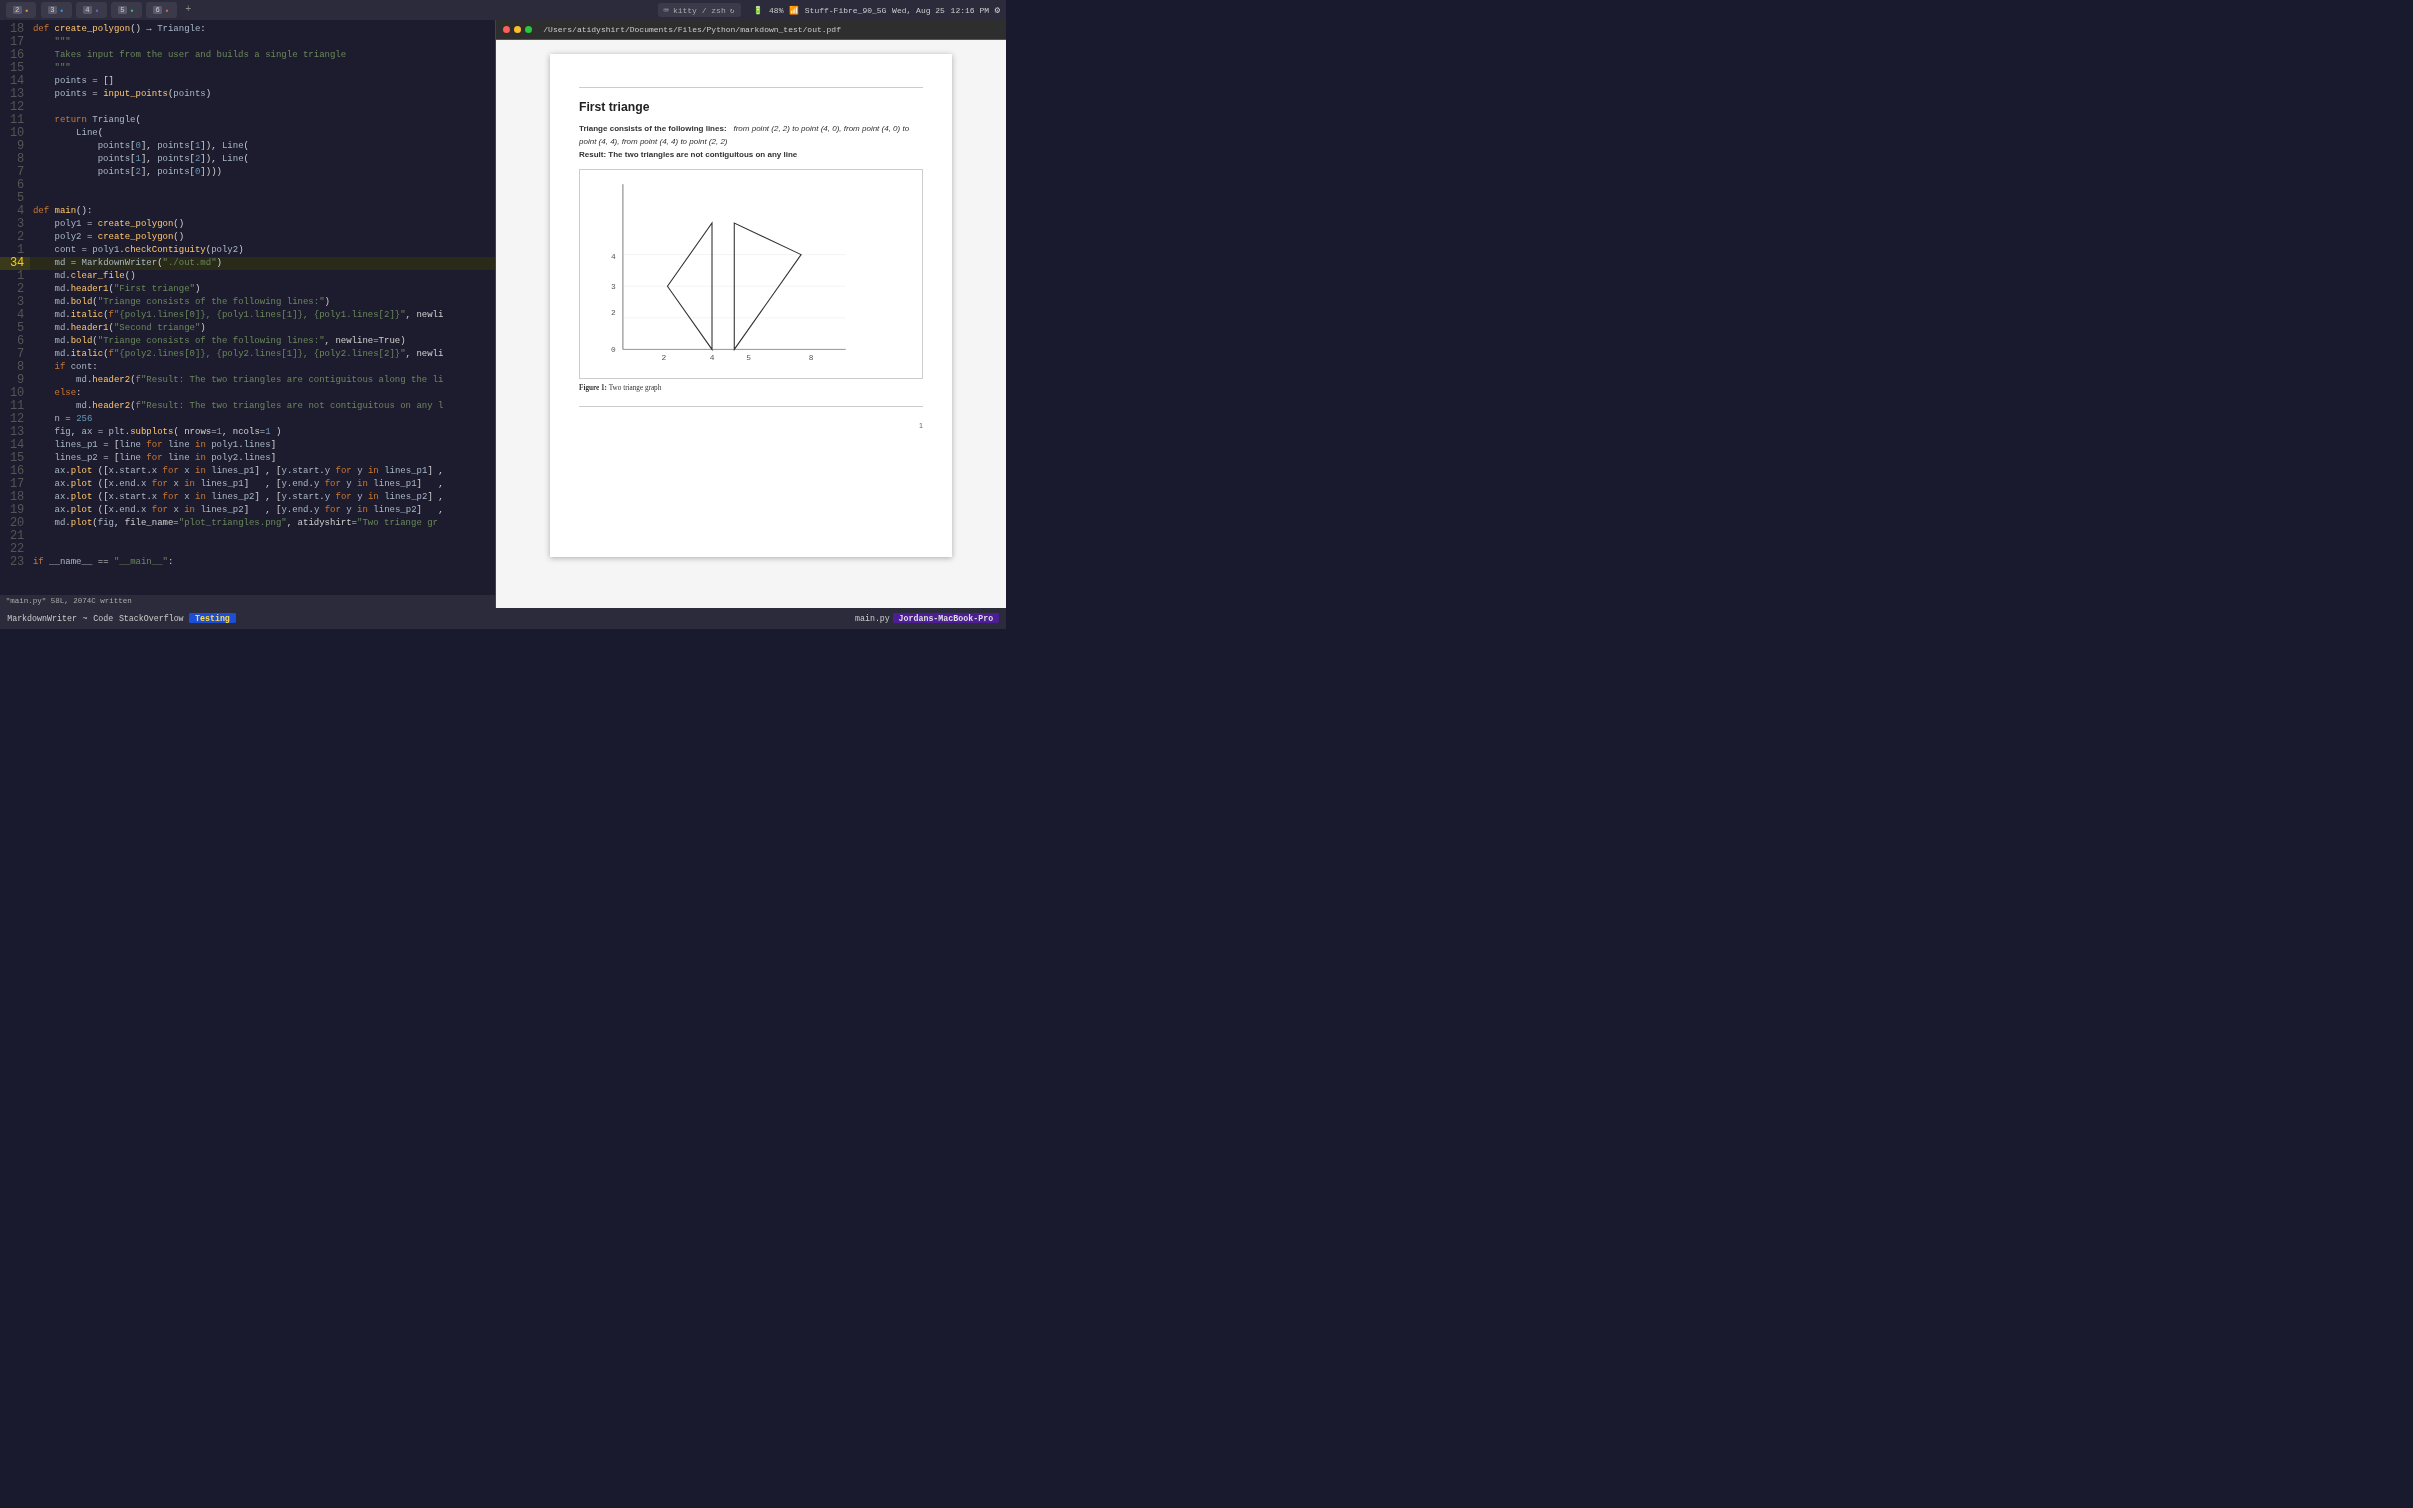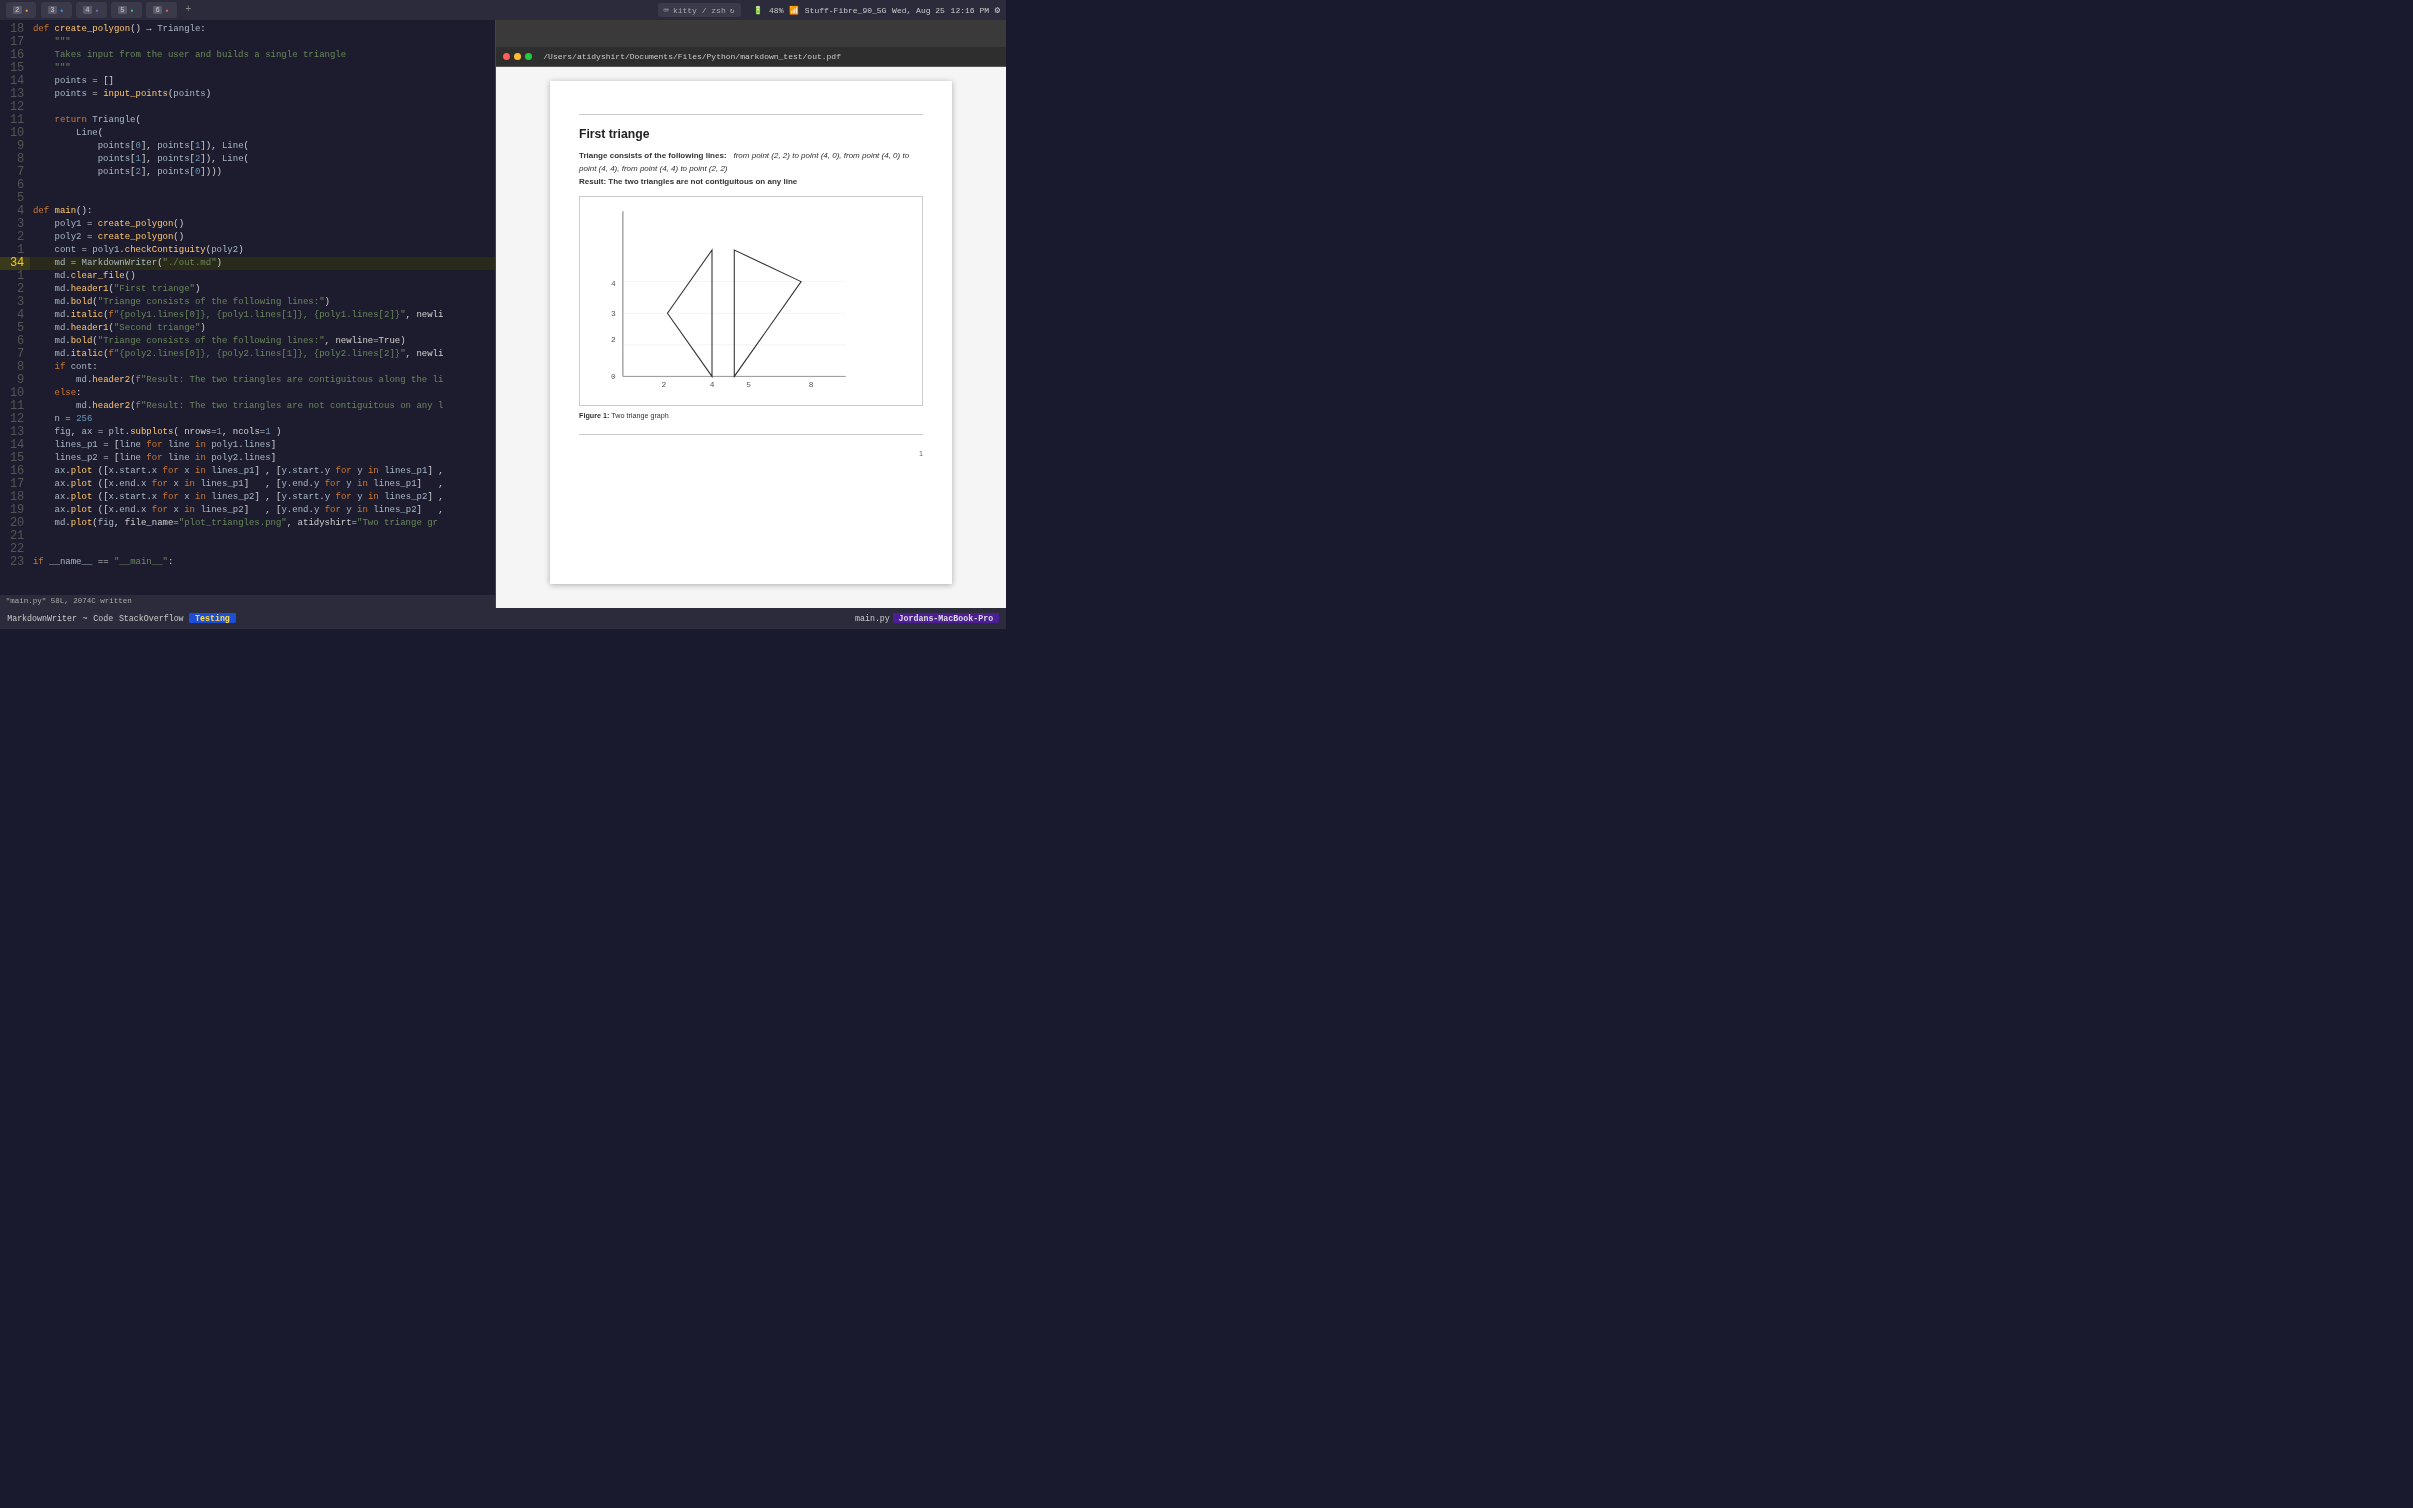--- a/index.html
+++ b/index.html
@@ -141,21 +141,20 @@
     }
 
     .pdf-titlebar {
       height: 20px;
       background: #2e2e2e;
       display: flex;
       align-items: center;
       padding: 0 7.2px;
       gap: 5.7px;
       border-bottom: 0.7px solid #555;
-      margin-top: 27px;
     }
     .pdf-dots {
       display: flex;
       gap: 3.6px;
     }
     .dot {
       width: 7.2px;
       height: 7.2px;
       border-radius: 50%;
     }
@@ -226,21 +225,21 @@
     .chart-container {
       border: 0.7px solid #ccc;
       margin: 7.2px 0 4.3px 0;
       background: white;
       padding: 7.2px;
     }
 
     .chart-caption {
       font-size: 7.2px;
       color: #333;
-      font-family: Liberation Sans, sans-serif;
+      font-family: Liberation Serif, serif;
     }
     .chart-caption strong { font-weight: bold; }
 
     .pdf-page-num {
       text-align: right;
       font-size: 7.2px;
       color: #666;
       font-family: Arial, sans-serif;
       margin-top: 14.4px;
     }

